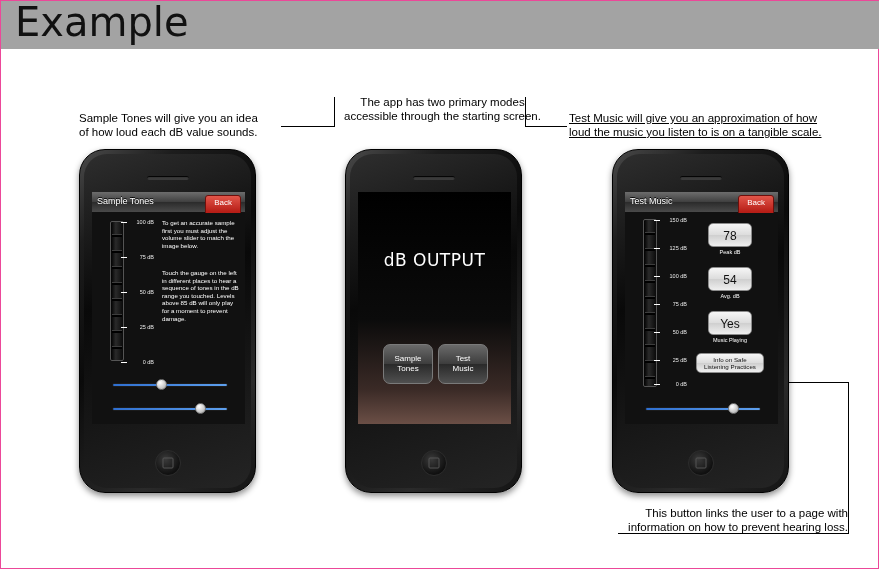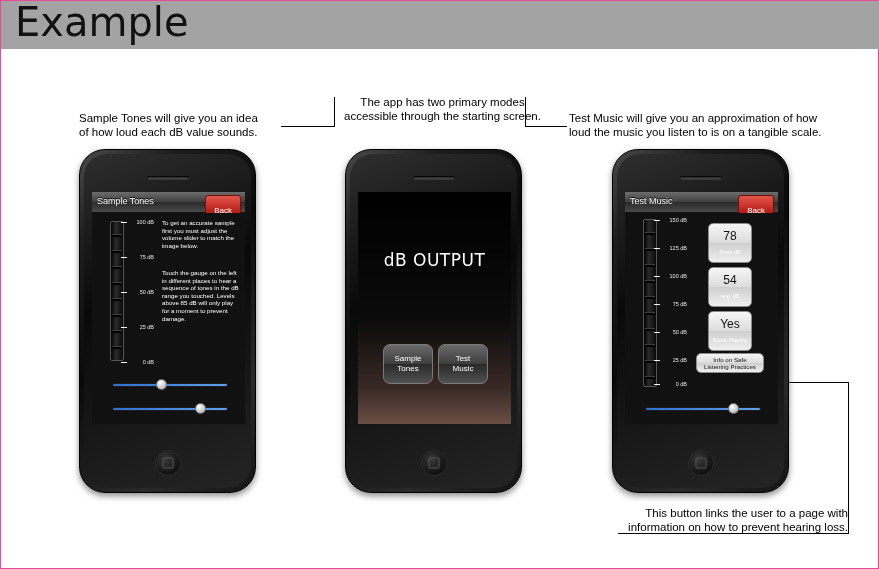--- a/index.html
+++ b/index.html
@@ -58,20 +58,21 @@
     left: 78px;
     top: 110px;
     width: 190px;
     text-align: left;
   }
   .annot-right {
     left: 568px;
     top: 110px;
     width: 258px;
     text-align: left;
+    text-decoration: underline;
   }
   .annot-bottom {
     left: 617px;
     top: 505px;
     width: 230px;
     text-align: right;
   }
   
   .line {
     position: absolute;
@@ -157,21 +158,21 @@
     top: 4px;
     font-size: 9px;
     color: #fff;
     text-shadow: 0 -1px 0 #000;
   }
   .back-btn {
     position: absolute;
     right: 4px;
     top: 3px;
     height: 30px;
-    padding: 8px 8px;
+    padding: 0 8px;
     border-radius: 3px;
     background: linear-gradient(180deg,#e2564a 0%, #b81f18 55%, #9c1610 100%);
     border: 1px solid #6e0f0b;
     color: #fff;
     font-size: 8px;
     line-height: 13px;
     text-align: center;
     box-sizing: border-box;
   }
   .screen-body {
@@ -277,21 +278,21 @@
     text-align: center;
     display: flex;
     align-items: center;
     justify-content: center;
     box-sizing: border-box;
   }
   
   .readout-box {
     position: absolute;
     width: 44px;
-    height: 40px;
+    height: 24px;
     border-radius: 5px;
     background: linear-gradient(180deg,#f6f6f6 0%, #dcdcdc 50%, #cfcfcf 51%, #efefef 100%);
     border: 1px solid #8c8c8c;
     color: #111;
     font-size: 12px;
     line-height: 24px;
     text-align: center;
     box-sizing: border-box;
   }
   .readout-label {

